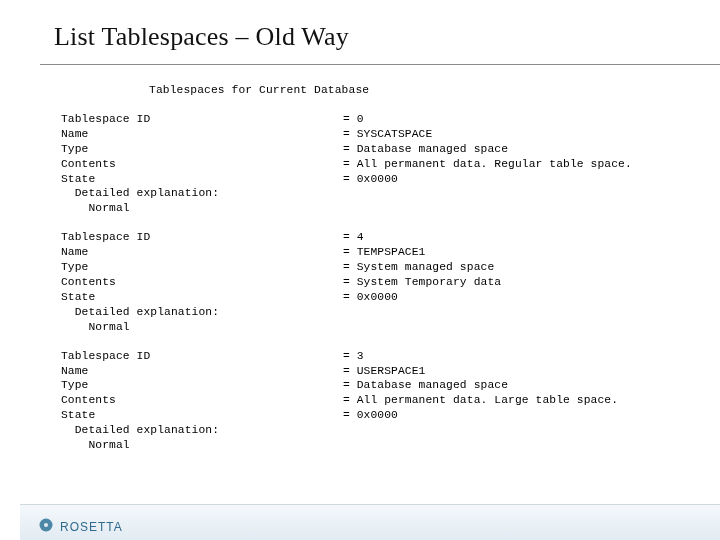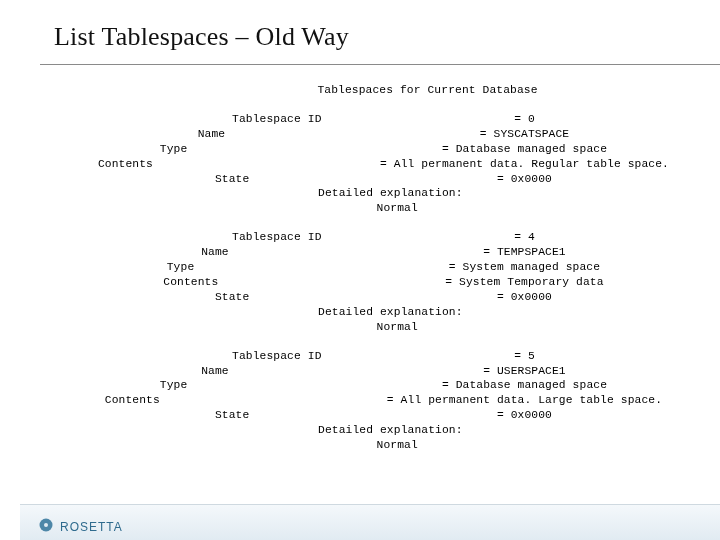--- a/index.html
+++ b/index.html
@@ -3,22 +3,22 @@
 <meta charset="utf-8">
 <style>
   * { margin: 0; padding: 0; box-sizing: border-box; }
   html, body { width: 720px; height: 540px; background: #fff; font-family: "Times New Roman", Times, serif; overflow: hidden; }
   .slide { position: relative; width: 720px; height: 540px; margin-left: 20px; }
   .title { font-size: 26px; font-weight: 400; color: #111; padding: 22px 0 8px 34px; letter-spacing: 0.2px; }
   .title-rule { border: none; border-top: 1px solid #8a8a8a; margin: 4px 20px 0 20px; }
   .content { padding: 18px 34px 0 34px; }
   .mono { font-family: "Courier New", Courier, monospace; font-size: 11.3px; line-height: 1.32; color: #000; white-space: pre; letter-spacing: 0.1px; }
   .cmd { margin-bottom: 14px; }
-  .section-title { margin-left: 95px; margin-bottom: 14px; text-align: center; }
-  .ts-block { margin-bottom: 14px; text-align: center; }
+  .section-title { margin-left: 95px; margin-bottom: 14px; }
+  .ts-block { margin-bottom: 14px; }
   .footer { position: absolute; left: 0; right: 0; bottom: 0; height: 36px; background: linear-gradient(#f4f8fb, #e1ebf2); border-top: 1px solid #cfd9e0; }
   .logo-wrap { position: absolute; left: 18px; bottom: 3px; display: flex; align-items: center; gap: 6px; }
   .logo-icon { display: inline-block; }
   .logo-text { font-family: "Trebuchet MS", Arial, sans-serif; font-size: 12px; color: #2f6b8e; letter-spacing: 1px; font-weight: 400; }
   .page-num { position: absolute; right: 12px; bottom: 5px; font-family: Arial, sans-serif; font-size: 9px; color: #556; }
 </style>
 </head>
 <body>
 <div class="slide">
 
@@ -35,21 +35,21 @@
  State                                    = 0x0000
    Detailed explanation:
      Normal</div>
     <div class="mono ts-block"> Tablespace ID                            = 4
  Name                                     = TEMPSPACE1
  Type                                     = System managed space
  Contents                                 = System Temporary data
  State                                    = 0x0000
    Detailed explanation:
      Normal</div>
-    <div class="mono ts-block"> Tablespace ID                            = 5
+    <div class="mono ts-block"> Tablespace ID                            = 3
  Name                                     = USERSPACE1
  Type                                     = Database managed space
  Contents                                 = All permanent data. Large table space.
  State                                    = 0x0000
    Detailed explanation:
      Normal</div>
   </div>
 
   <div class="footer">
     <div class="logo-wrap">

